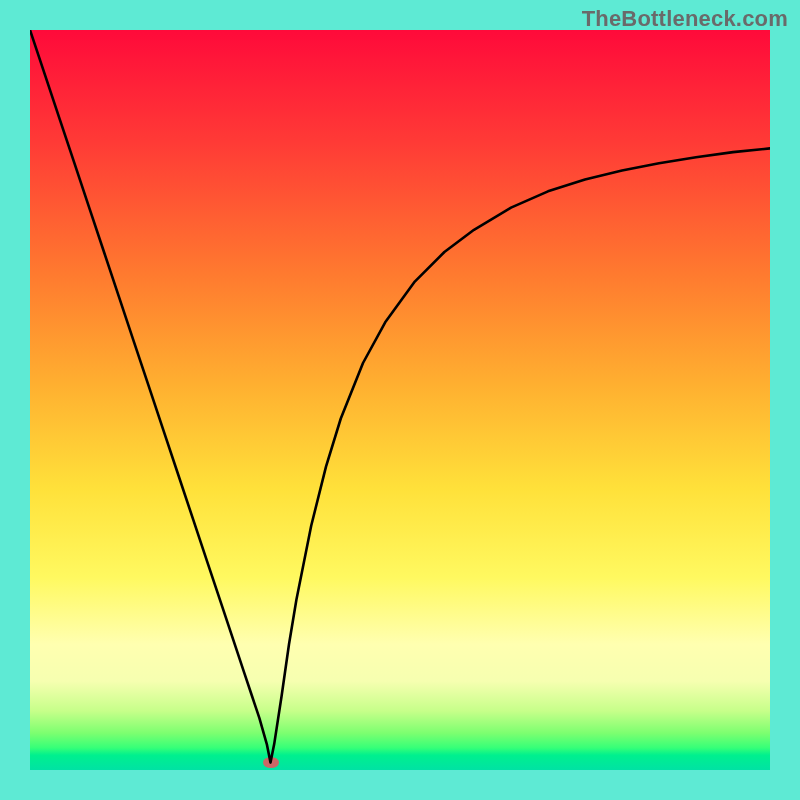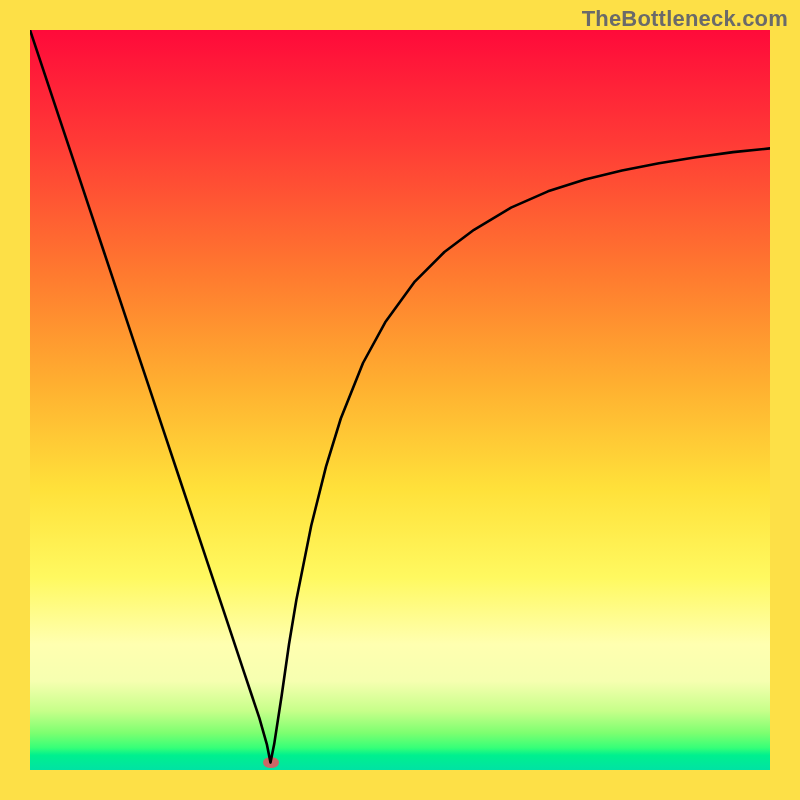--- a/index.html
+++ b/index.html
@@ -1,21 +1,21 @@
 <!DOCTYPE html>
 <html><head>
 <meta charset="utf-8">
 <style>
   * { margin: 0; padding: 0; box-sizing: border-box; }
   html, body { width: 800px; height: 800px; overflow: hidden; background: #000; }
   .frame {
     position: relative;
     width: 800px;
     height: 800px;
-    background: #fde047;
+    background: #5eead4;
   }
   .watermark {
     position: absolute;
     top: 6px;
     right: 12px;
     font-family: Arial, Helvetica, sans-serif;
     font-size: 22px;
     font-weight: 600;
     color: #6a6a6a;
     letter-spacing: 0.2px;

